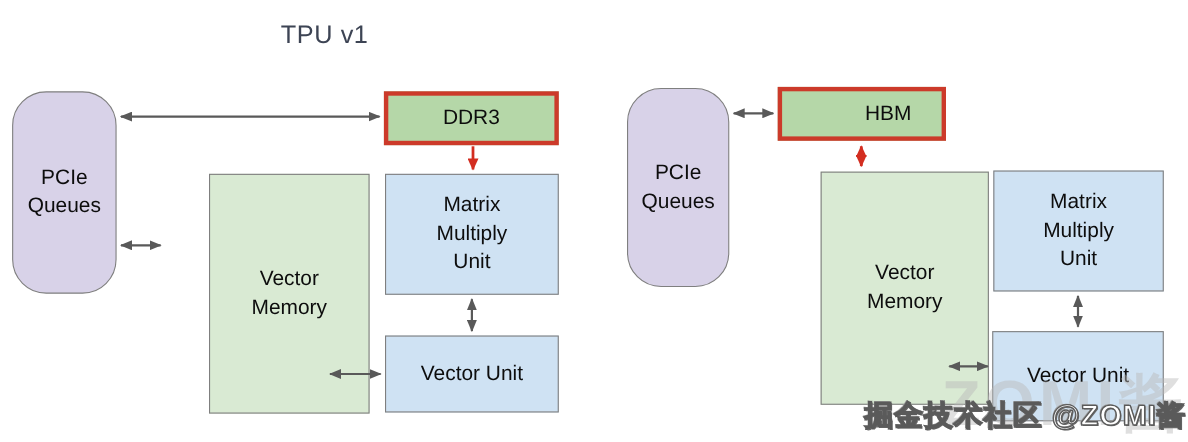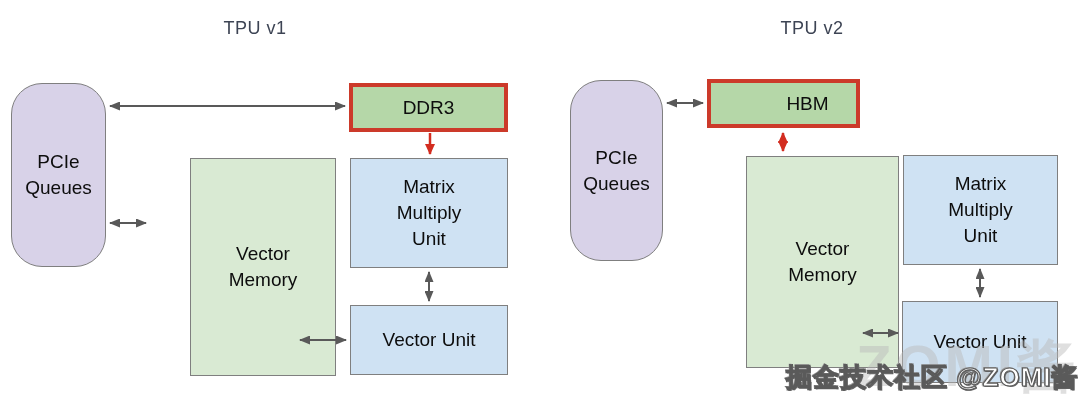--- a/index.html
+++ b/index.html
@@ -11,22 +11,22 @@
   #canvas {
     position: relative;
     width: 1080px;
     height: 402px;
     background: #ffffff;
     overflow: hidden;
   }
   .diagram-title {
     position: absolute;
     width: 160px;
-    text-align: center;
-    font-size: 18px;
+    text-align: right;
+    font-size: 23px;
     letter-spacing: 0.5px;
     color: var(--title-color, #3d4454);
   }
   .box {
     position: absolute;
     box-sizing: border-box;
     border: 1px solid var(--box-border, #7f7f7f);
     display: flex;
     align-items: center;
     justify-content: center;
@@ -90,21 +90,20 @@
 
   <div class="box lightgreen" style="left:150px; top:158px; width:146px; height:218px;">Vector
 Memory</div>
 
   <div class="box blue" style="left:350px; top:158px; width:158px; height:110px;">Matrix
 Multiply
 Unit</div>
 
   <div class="box blue" style="left:350px; top:305px; width:158px; height:70px;">Vector Unit</div>
 
-  <div class="diagram-title" style="left:732px; top:18px;">TPU v2</div>
 
   <div class="box purple" style="left:570px; top:80px; width:93px; height:181px;">PCIe
 Queues</div>
 
   <div class="box green red-border" style="left:707px; top:79px; width:153px; height:49px;padding-left:48px;">HBM</div>
 
   <div class="box lightgreen" style="left:706px; top:156px; width:153px; height:212px;">Vector
 Memory</div>
 
   <div class="box blue" style="left:903px; top:155px; width:155px; height:110px;">Matrix

